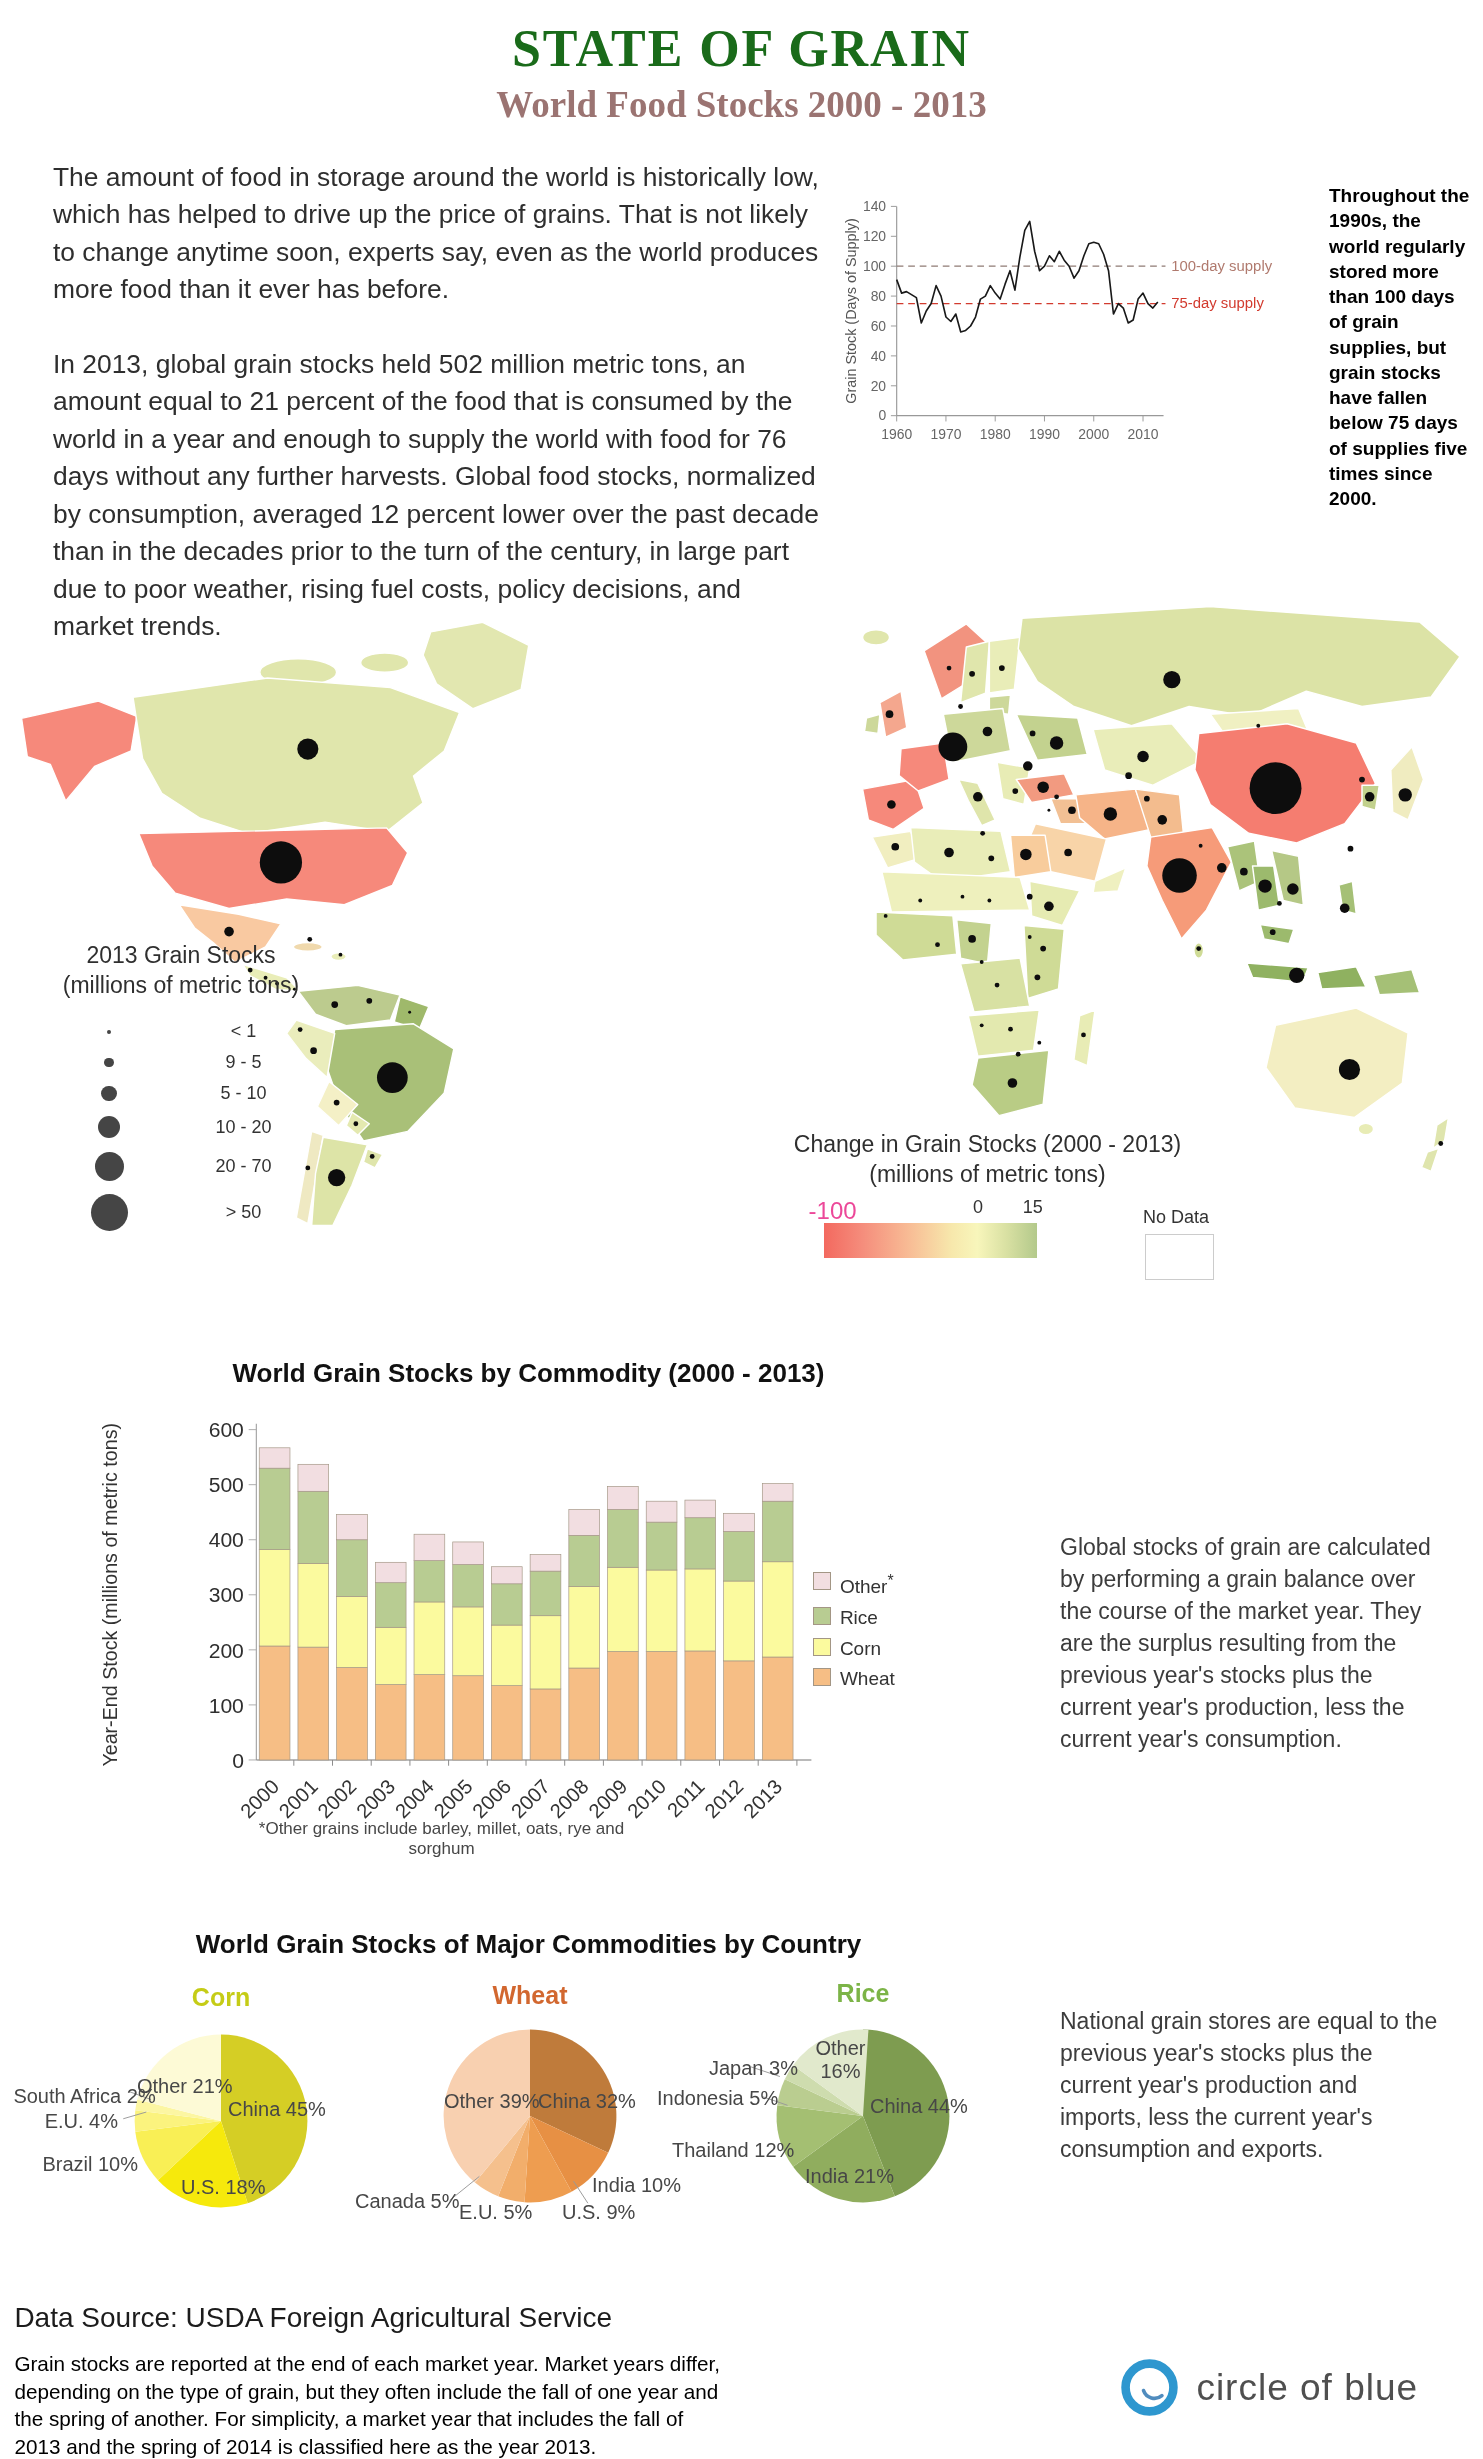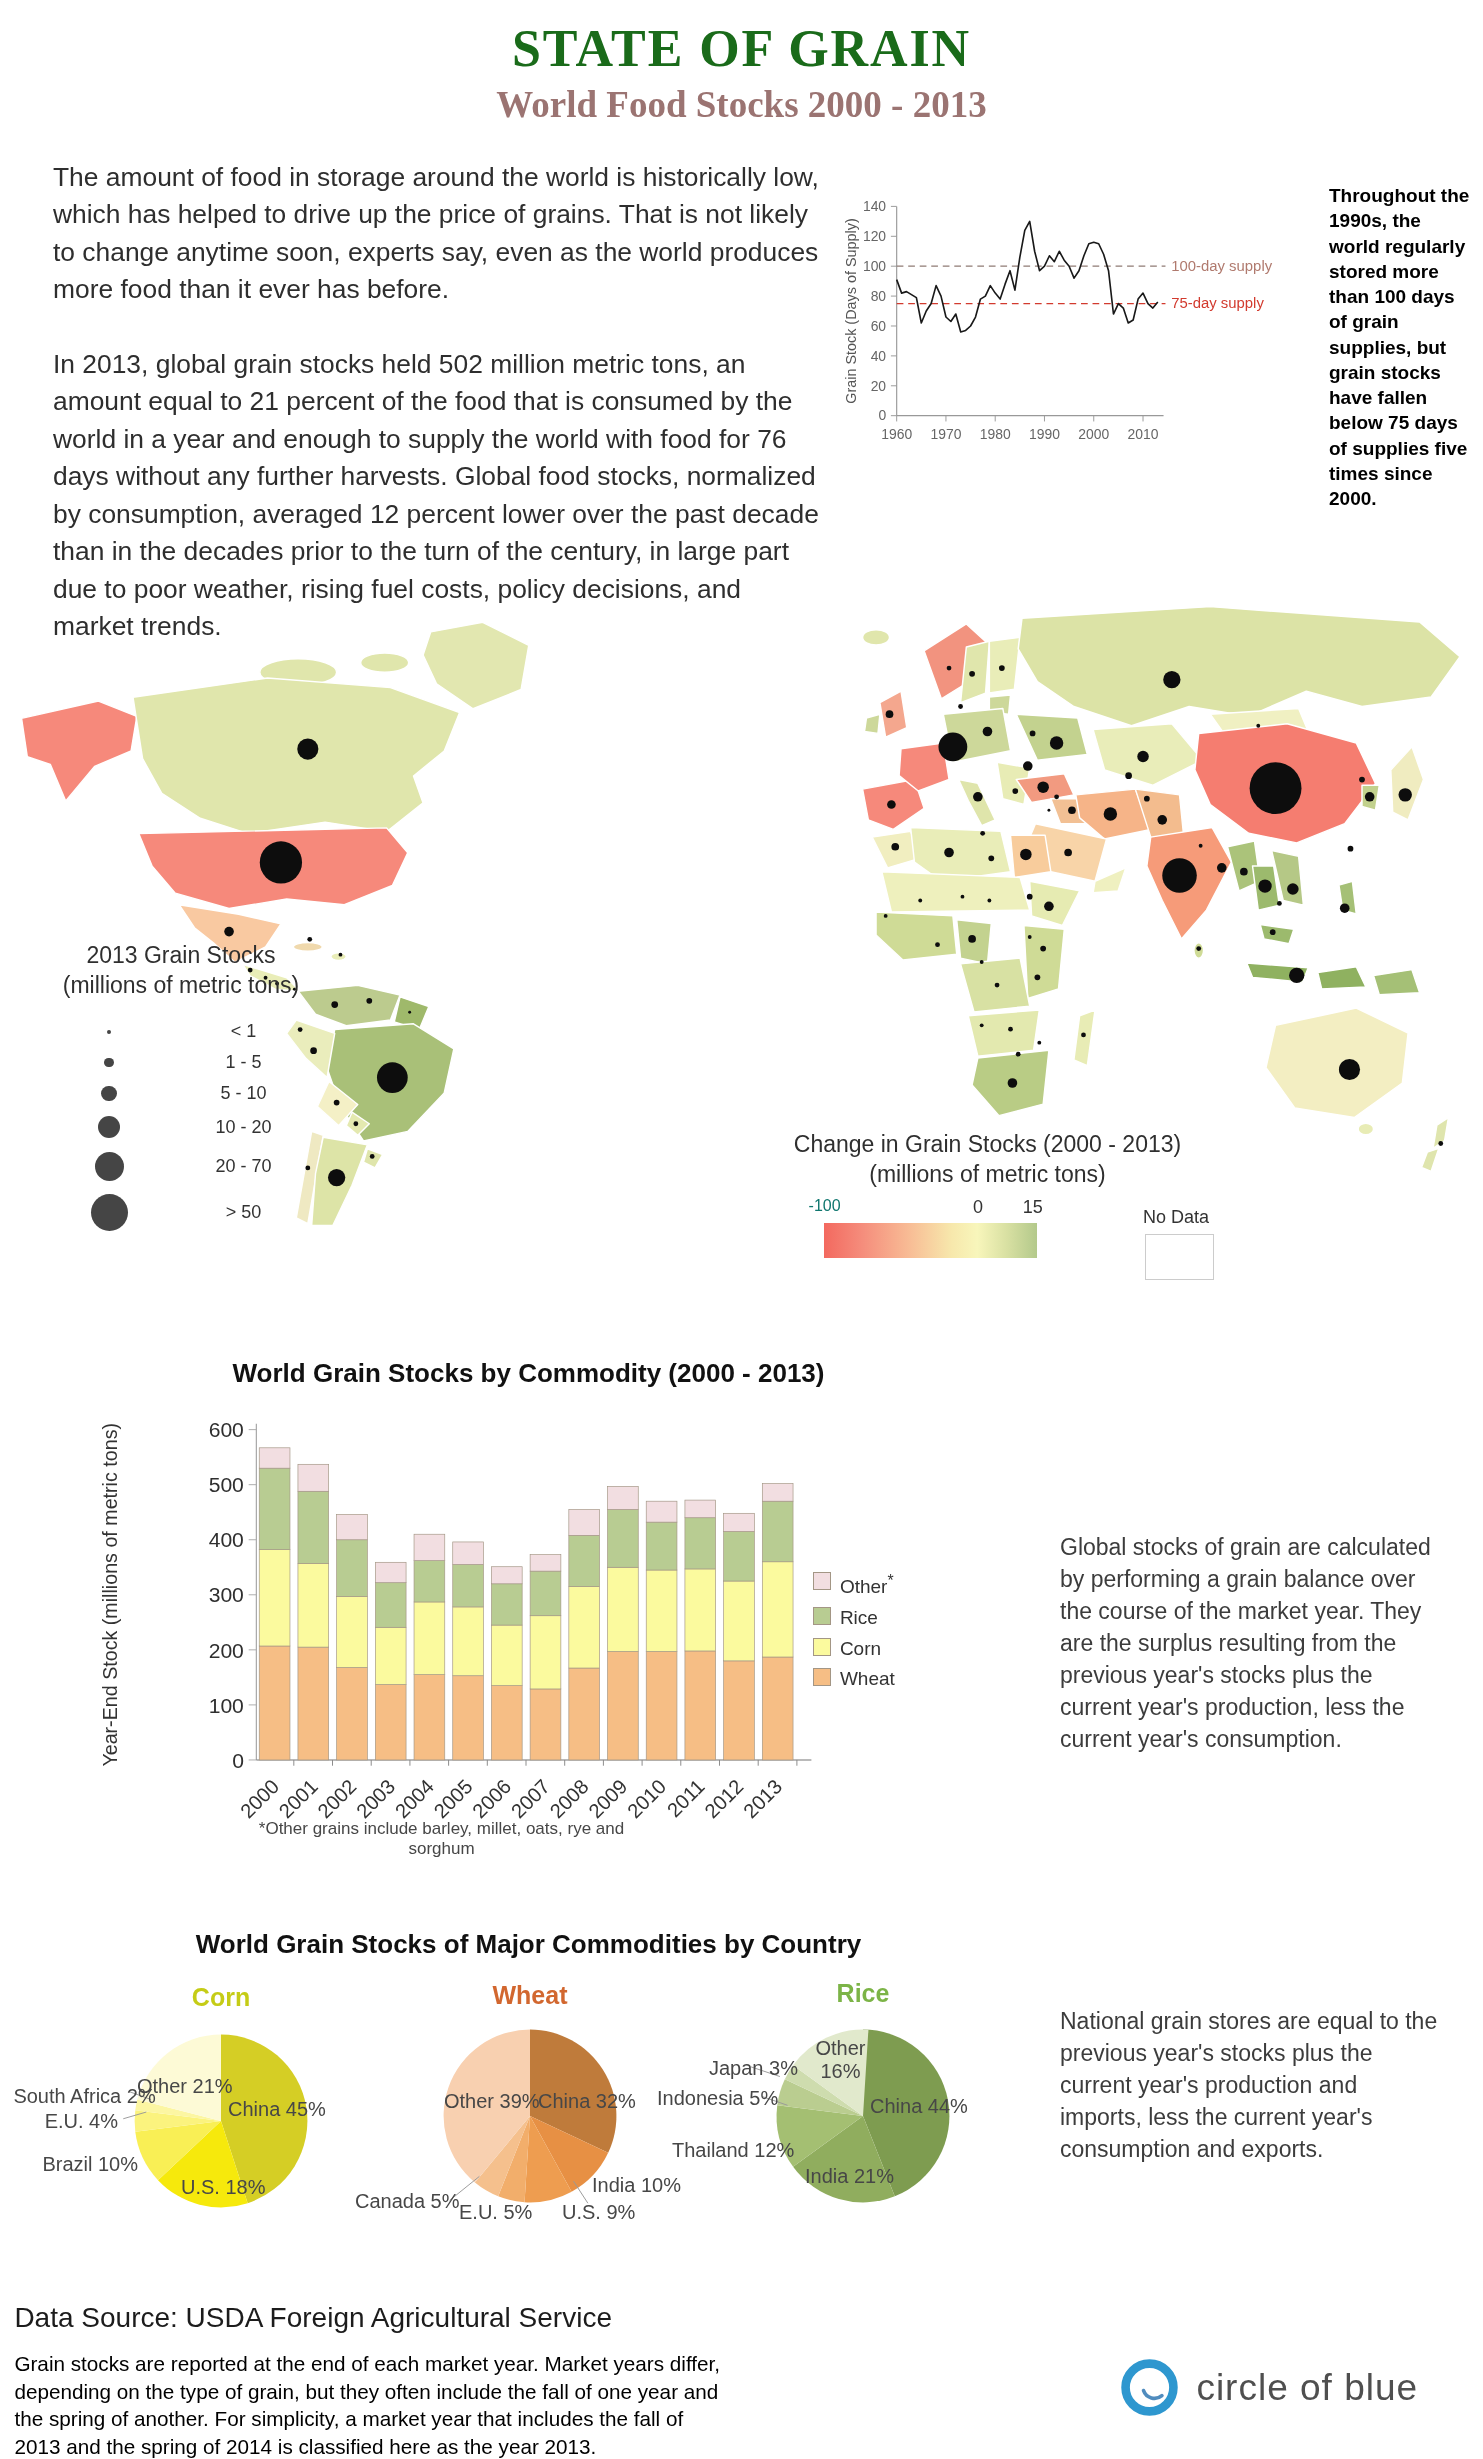--- a/index.html
+++ b/index.html
@@ -19,21 +19,21 @@
   #bubbleRows{margin-top:15.4px;}
   .blrow{display:flex;align-items:center;}
   .blc-wrap{width:144px;display:flex;justify-content:center;align-items:center;}
   .blc{background:#454545;border-radius:50%;display:inline-block;}
   .bll{width:125px;text-align:center;font-size:18px;color:#333;}
   .change-legend{position:absolute;left:728px;top:1130px;width:519px;text-align:center;}
   .cl-title{font-size:23px;color:#2f2f2f;line-height:1.3;}
   .grad-wrap{position:relative;margin:33px 0 0 96px;width:213px;height:35px;}
   .grad-bar{width:213px;height:35px;
     background:linear-gradient(90deg,#f3695f 0%,#f58d7c 18%,#f8bc95 40%,#f7e8ac 60%,#f8f6bb 72%,#d8e0a2 86%,#b3c98b 100%);}
-  .grad-min{position:absolute;left:-15.4px;top:-26px;font-size:16px;color:#0f766e;}
+  .grad-min{position:absolute;left:-15.4px;top:-26px;font-size:24px;color:#ec4899;}
   .grad-zero{position:absolute;left:149px;top:-26px;font-size:18px;color:#333;}
   .grad-max{position:absolute;right:-5.8px;top:-26px;font-size:18px;color:#333;}
   .cl-row{position:relative;height:31px;margin-top:5.8px;}
   .cl-dec{position:absolute;left:35px;top:1.9px;font-size:19px;color:#333;}
   .cl-inc{position:absolute;left:240px;top:1.9px;font-size:19px;color:#333;}
   .nodata-label{position:absolute;left:1143px;top:1207px;font-size:18px;color:#333;}
   .nodata-box{position:absolute;left:1145px;top:1234px;width:67px;height:44px;background:#fff;border:1px solid #ccc;}
   .bar-title{position:absolute;left:154px;top:1358px;width:749px;text-align:center;font-size:26px;font-weight:bold;color:#111;}
   #barLegend{position:absolute;left:813px;top:1572px;}
   .bleg-row{display:flex;margin-bottom:8.6px;}
@@ -305,21 +305,21 @@
         <div class="blrow" style="height: 31px;">
           <span class="blc-wrap">
             <span class="blc" style="height: 3.8px; width: 3.8px;"></span>
           </span>
           <span class="bll">&lt;  1</span>
         </div>
         <div class="blrow" style="height: 31px;">
           <span class="blc-wrap">
             <span class="blc" style="height: 9.6px; width: 9.6px;"></span>
           </span>
-          <span class="bll">1 -  5</span>
+          <span class="bll">9 -  5</span>
         </div>
         <div class="blrow" style="height: 31px;">
           <span class="blc-wrap">
             <span class="blc" style="height: 15.4px; width: 15.4px;"></span>
           </span>
           <span class="bll">5 - 10</span>
         </div>
         <div class="blrow" style="height: 36px;">
           <span class="blc-wrap">
             <span class="blc" style="height: 22px; width: 22px;"></span>

